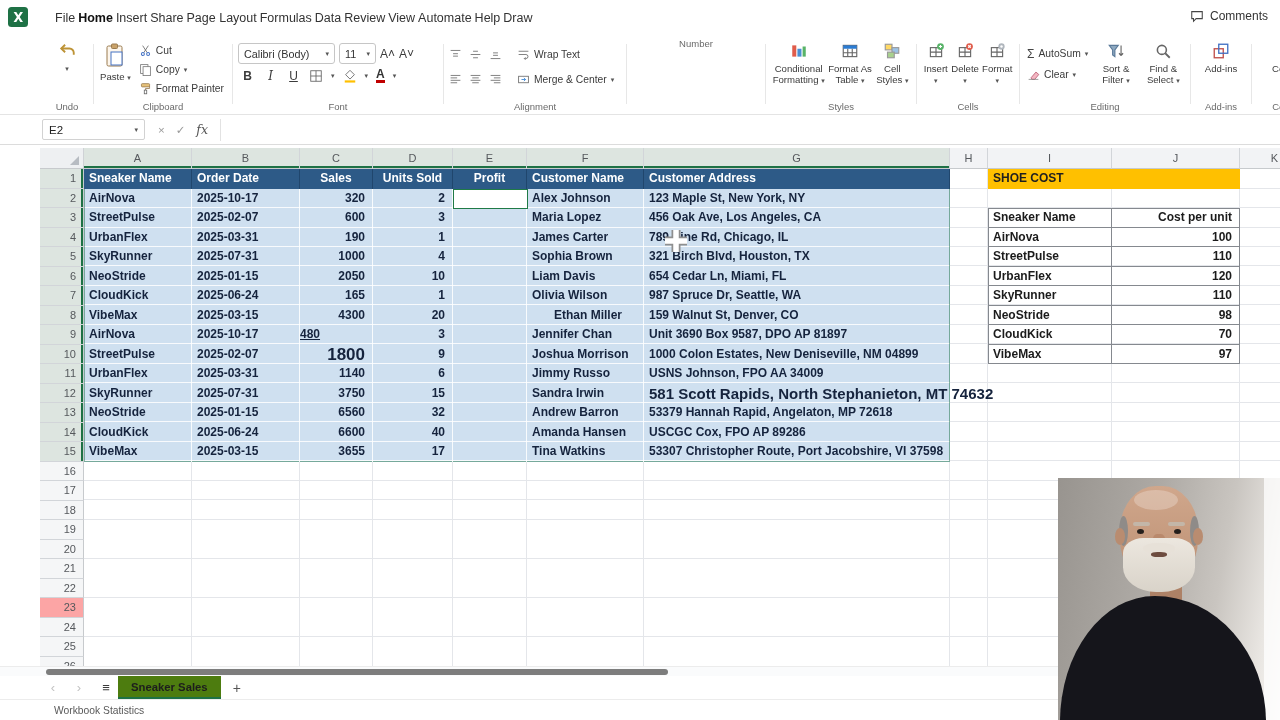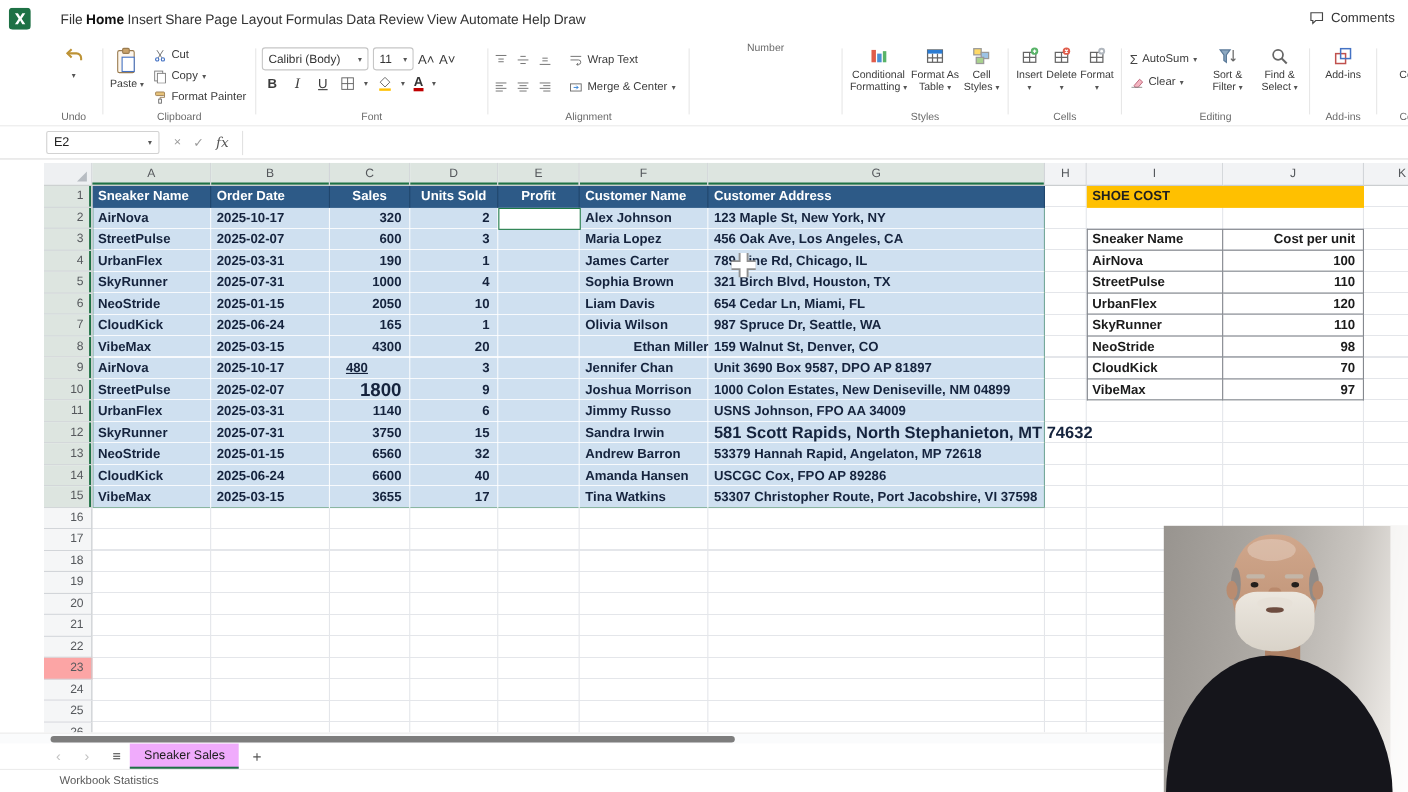--- a/index.html
+++ b/index.html
@@ -62,21 +62,21 @@
 
   
   .hscroll{position:absolute;top:666px;left:0;width:1280px;height:10px;background:#fafbfc;border-top:1px solid #ececec;}
   .hthumb{position:absolute;top:2px;left:46px;width:622px;height:6px;border-radius:3px;background:#7d7d7d;}
   .sheetbar{position:absolute;top:676px;left:0;width:1280px;height:23px;background:#fff;
     display:flex;align-items:center;font-size:11px;color:#444;}
   .snav{color:#c2c2c2;font-size:13px;margin-left:46px;width:14px;text-align:center;}
   .snav.n2{margin-left:12px;}
   .smenu{color:#3c3c3c;font-size:13px;margin-left:12px;width:16px;text-align:center;}
   .sheet-tab{height:100%;display:flex;align-items:center;padding:0 13px;margin-left:4px;
-    font-weight:normal;color:#1d1d1d;border-bottom:2px solid #1e7145;background:#f0abfc;font-size:11.3px;}
+    font-weight:bold;color:#1d1d1d;border-bottom:2px solid #1e7145;background:#4d7c0f;font-size:11.3px;}
   .addtab{margin-left:12px;color:#555;font-size:14px;}
   .statusbar{position:absolute;top:699px;left:0;width:1280px;height:21px;background:#fff;
     border-top:1px solid #ececec;display:flex;align-items:center;padding-left:54px;
     font-size:10.3px;color:#5a5a5a;}
 
   
   .webcam{position:absolute;left:1058px;top:478px;width:222px;height:242px;z-index:60;overflow:hidden;
     background:linear-gradient(100deg,#98948f 0%,#aeaaa5 40%,#c9c5c0 68%,#e9e6e2 88%,#f8f6f4 100%);}
   .wc-light{position:absolute;right:0;top:0;width:16px;height:100%;background:rgba(255,255,255,.75);}
   .p-neck{position:absolute;left:92px;top:96px;width:32px;height:34px;background:#ad8166;}
@@ -555,25 +555,25 @@
       <div style="position: absolute; left: 44px; top: 138px; width: 108px; height: 19.5px; line-height: 19.5px; font-size: 12px; white-space: nowrap; box-sizing: border-box; color: rgb(21, 35, 61); font-weight: 600; text-align: left; padding-left: 5px; padding-right: 0px; overflow: visible;">CloudKick</div>
       <div style="position: absolute; left: 152px; top: 138px; width: 108px; height: 19.5px; line-height: 19.5px; font-size: 12px; white-space: nowrap; box-sizing: border-box; color: rgb(21, 35, 61); font-weight: 600; text-align: left; padding-left: 5px; padding-right: 0px; overflow: visible;">2025-06-24</div>
       <div style="position: absolute; left: 260px; top: 138px; width: 73px; height: 19.5px; line-height: 19.5px; font-size: 12px; white-space: nowrap; box-sizing: border-box; color: rgb(21, 35, 61); font-weight: 600; text-align: right; padding-left: 0px; padding-right: 8px; overflow: visible;">165</div>
       <div style="position: absolute; left: 333px; top: 138px; width: 80px; height: 19.5px; line-height: 19.5px; font-size: 12px; white-space: nowrap; box-sizing: border-box; color: rgb(21, 35, 61); font-weight: 600; text-align: right; padding-left: 0px; padding-right: 8px; overflow: visible;">1</div>
       <div style="position: absolute; left: 487px; top: 138px; width: 117px; height: 19.5px; line-height: 19.5px; font-size: 12px; white-space: nowrap; box-sizing: border-box; color: rgb(21, 35, 61); font-weight: 600; text-align: left; padding-left: 5px; padding-right: 0px; overflow: visible;">Olivia Wilson</div>
       <div style="position: absolute; left: 604px; top: 138px; width: 306px; height: 19.5px; line-height: 19.5px; font-size: 12px; white-space: nowrap; box-sizing: border-box; color: rgb(21, 35, 61); font-weight: 600; text-align: left; padding-left: 5px; padding-right: 0px; overflow: visible;">987 Spruce Dr, Seattle, WA</div>
       <div style="position: absolute; left: 44px; top: 157.5px; width: 108px; height: 19.5px; line-height: 19.5px; font-size: 12px; white-space: nowrap; box-sizing: border-box; color: rgb(21, 35, 61); font-weight: 600; text-align: left; padding-left: 5px; padding-right: 0px; overflow: visible;">VibeMax</div>
       <div style="position: absolute; left: 152px; top: 157.5px; width: 108px; height: 19.5px; line-height: 19.5px; font-size: 12px; white-space: nowrap; box-sizing: border-box; color: rgb(21, 35, 61); font-weight: 600; text-align: left; padding-left: 5px; padding-right: 0px; overflow: visible;">2025-03-15</div>
       <div style="position: absolute; left: 260px; top: 157.5px; width: 73px; height: 19.5px; line-height: 19.5px; font-size: 12px; white-space: nowrap; box-sizing: border-box; color: rgb(21, 35, 61); font-weight: 600; text-align: right; padding-left: 0px; padding-right: 8px; overflow: visible;">4300</div>
       <div style="position: absolute; left: 333px; top: 157.5px; width: 80px; height: 19.5px; line-height: 19.5px; font-size: 12px; white-space: nowrap; box-sizing: border-box; color: rgb(21, 35, 61); font-weight: 600; text-align: right; padding-left: 0px; padding-right: 8px; overflow: visible;">20</div>
-      <div style="position: absolute; left: 487px; top: 157.5px; width: 117px; height: 19.5px; line-height: 19.5px; font-size: 12px; white-space: nowrap; box-sizing: border-box; color: rgb(21, 35, 61); font-weight: 600; text-align: right; padding-left: 5px; padding-right: 0px; overflow: visible;">Ethan Miller</div>
+      <div style="position: absolute; left: 487px; top: 157.5px; width: 117px; height: 19.5px; line-height: 19.5px; font-size: 12px; white-space: nowrap; box-sizing: border-box; color: rgb(21, 35, 61); font-weight: 600; text-align: center; padding-left: 5px; padding-right: 0px; overflow: visible;">Ethan Miller</div>
       <div style="position: absolute; left: 604px; top: 157.5px; width: 306px; height: 19.5px; line-height: 19.5px; font-size: 12px; white-space: nowrap; box-sizing: border-box; color: rgb(21, 35, 61); font-weight: 600; text-align: left; padding-left: 5px; padding-right: 0px; overflow: visible;">159 Walnut St, Denver, CO</div>
       <div style="position: absolute; left: 44px; top: 177px; width: 108px; height: 19.5px; line-height: 19.5px; font-size: 12px; white-space: nowrap; box-sizing: border-box; color: rgb(21, 35, 61); font-weight: 600; text-align: left; padding-left: 5px; padding-right: 0px; overflow: visible;">AirNova</div>
       <div style="position: absolute; left: 152px; top: 177px; width: 108px; height: 19.5px; line-height: 19.5px; font-size: 12px; white-space: nowrap; box-sizing: border-box; color: rgb(21, 35, 61); font-weight: 600; text-align: left; padding-left: 5px; padding-right: 0px; overflow: visible;">2025-10-17</div>
-      <div style="position: absolute; left: 260px; top: 177px; width: 73px; height: 19.5px; line-height: 19.5px; font-size: 12px; white-space: nowrap; box-sizing: border-box; color: rgb(21, 35, 61); font-weight: 600; text-align: center; padding-left: 0px; padding-right: 24px; overflow: visible; text-decoration: underline;">480</div>
+      <div style="position: absolute; left: 260px; top: 177px; width: 73px; height: 19.5px; line-height: 19.5px; font-size: 12px; white-space: nowrap; box-sizing: border-box; color: rgb(21, 35, 61); font-weight: 600; text-align: left; padding-left: 0px; padding-right: 24px; overflow: visible; text-decoration: underline;">480</div>
       <div style="position: absolute; left: 333px; top: 177px; width: 80px; height: 19.5px; line-height: 19.5px; font-size: 12px; white-space: nowrap; box-sizing: border-box; color: rgb(21, 35, 61); font-weight: 600; text-align: right; padding-left: 0px; padding-right: 8px; overflow: visible;">3</div>
       <div style="position: absolute; left: 487px; top: 177px; width: 117px; height: 19.5px; line-height: 19.5px; font-size: 12px; white-space: nowrap; box-sizing: border-box; color: rgb(21, 35, 61); font-weight: 600; text-align: left; padding-left: 5px; padding-right: 0px; overflow: visible;">Jennifer Chan</div>
       <div style="position: absolute; left: 604px; top: 177px; width: 306px; height: 19.5px; line-height: 19.5px; font-size: 12px; white-space: nowrap; box-sizing: border-box; color: rgb(21, 35, 61); font-weight: 600; text-align: left; padding-left: 5px; padding-right: 0px; overflow: visible;">Unit 3690 Box 9587, DPO AP 81897</div>
       <div style="position: absolute; left: 44px; top: 196.5px; width: 108px; height: 19.5px; line-height: 19.5px; font-size: 12px; white-space: nowrap; box-sizing: border-box; color: rgb(21, 35, 61); font-weight: 600; text-align: left; padding-left: 5px; padding-right: 0px; overflow: visible;">StreetPulse</div>
       <div style="position: absolute; left: 152px; top: 196.5px; width: 108px; height: 19.5px; line-height: 19.5px; font-size: 12px; white-space: nowrap; box-sizing: border-box; color: rgb(21, 35, 61); font-weight: 600; text-align: left; padding-left: 5px; padding-right: 0px; overflow: visible;">2025-02-07</div>
       <div style="position: absolute; left: 260px; top: 196.5px; width: 73px; height: 19.5px; line-height: 19.5px; font-size: 17px; white-space: nowrap; box-sizing: border-box; color: rgb(21, 35, 61); font-weight: 600; text-align: right; padding-left: 0px; padding-right: 8px; overflow: visible;">1800</div>
       <div style="position: absolute; left: 333px; top: 196.5px; width: 80px; height: 19.5px; line-height: 19.5px; font-size: 12px; white-space: nowrap; box-sizing: border-box; color: rgb(21, 35, 61); font-weight: 600; text-align: right; padding-left: 0px; padding-right: 8px; overflow: visible;">9</div>
       <div style="position: absolute; left: 487px; top: 196.5px; width: 117px; height: 19.5px; line-height: 19.5px; font-size: 12px; white-space: nowrap; box-sizing: border-box; color: rgb(21, 35, 61); font-weight: 600; text-align: left; padding-left: 5px; padding-right: 0px; overflow: visible;">Joshua Morrison</div>
       <div style="position: absolute; left: 604px; top: 196.5px; width: 306px; height: 19.5px; line-height: 19.5px; font-size: 12px; white-space: nowrap; box-sizing: border-box; color: rgb(21, 35, 61); font-weight: 600; text-align: left; padding-left: 5px; padding-right: 0px; overflow: visible;">1000 Colon Estates, New Deniseville, NM 04899</div>
       <div style="position: absolute; left: 44px; top: 216px; width: 108px; height: 19.5px; line-height: 19.5px; font-size: 12px; white-space: nowrap; box-sizing: border-box; color: rgb(21, 35, 61); font-weight: 600; text-align: left; padding-left: 5px; padding-right: 0px; overflow: visible;">UrbanFlex</div>

